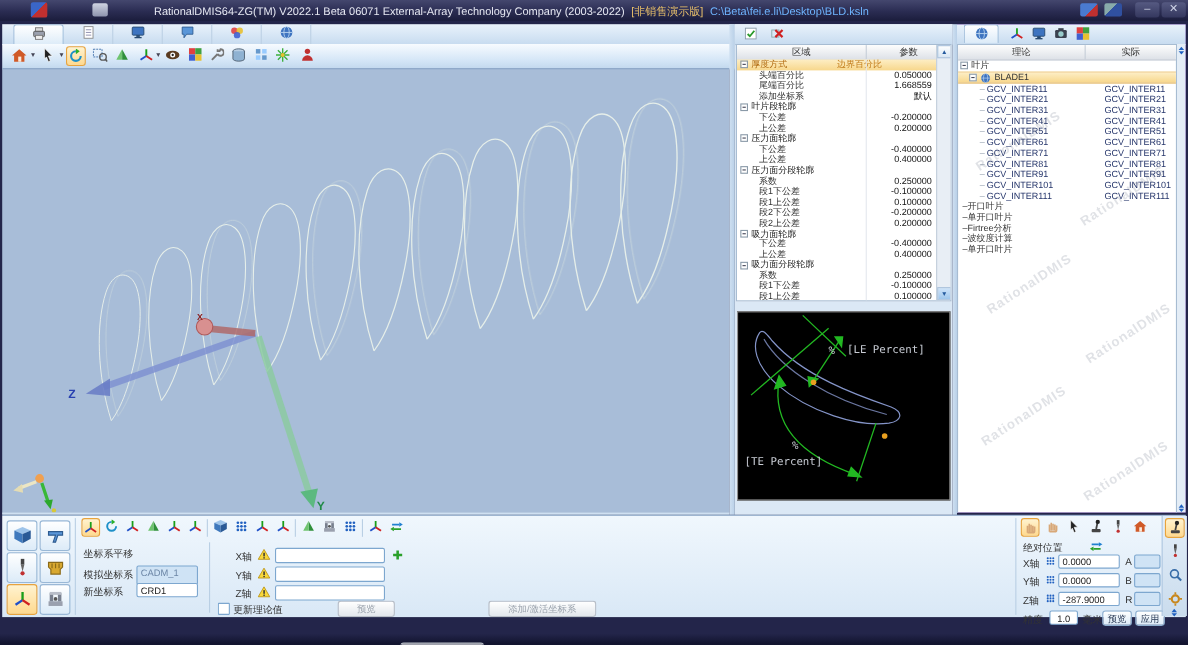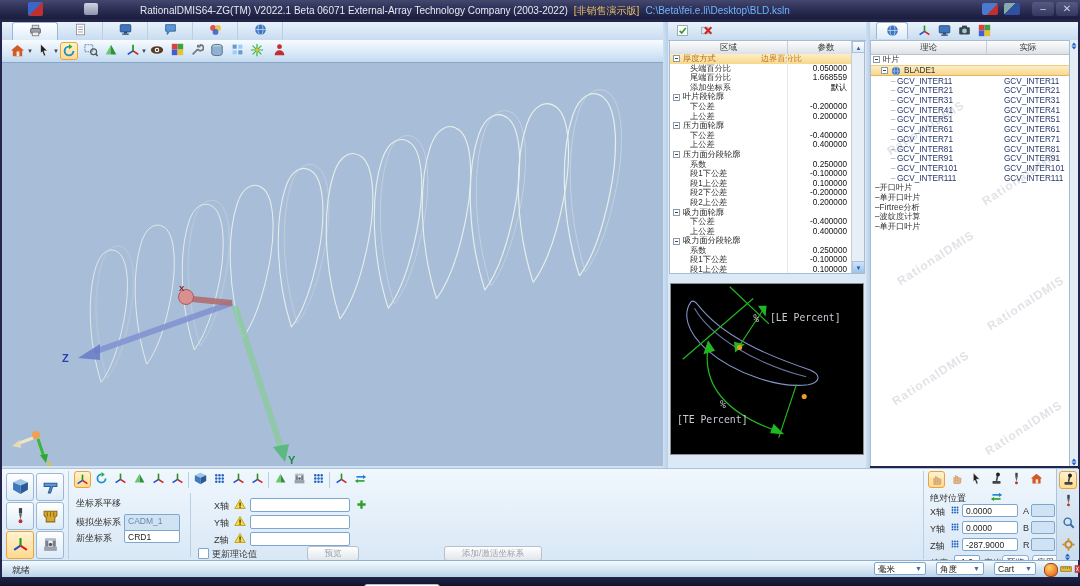--- a/index.html
+++ b/index.html
@@ -936,27 +936,14 @@
           <use href="#s-mag"></use>
         </svg></div>
     <div class="abs stripbtn" style="top:68px;"><svg width="13" height="13">
           <use href="#s-gear"></use>
         </svg></div>
     <svg class="abs" style="left:6px;top:84px;" width="9" height="8">
         <use href="#s-ud"></use>
       </svg>
   </div>
 
-  <div class="abs statusbar">
-    <div class="abs" style="left:10px;top:3px;">就绪</div>
-    <div class="abs sel" style="left:872px;width:52px;"><span>毫米</span><span class="car">▼</span></div>
-    <div class="abs sel" style="left:934px;width:48px;"><span>角度</span><span class="car">▼</span></div>
-    <div class="abs sel" style="left:992px;width:42px;"><span>Cart</span><span class="car">▼</span></div>
-    <div class="abs" style="left:1042px;top:2px;width:12px;height:12px;border-radius:6px;background:radial-gradient(circle at 35% 30%,#ffd060,#e05818);border:1px solid #a04010;"></div>
-    <svg class="abs" style="left:1058px;top:2px;" width="12" height="12">
-        <use href="#s-ruler"></use>
-      </svg>
-    <svg class="abs" style="left:1072px;top:2px;" width="12" height="12">
-        <use href="#s-rg"></use>
-      </svg>
-  </div>
 
 </div>
 
 </body></html>

